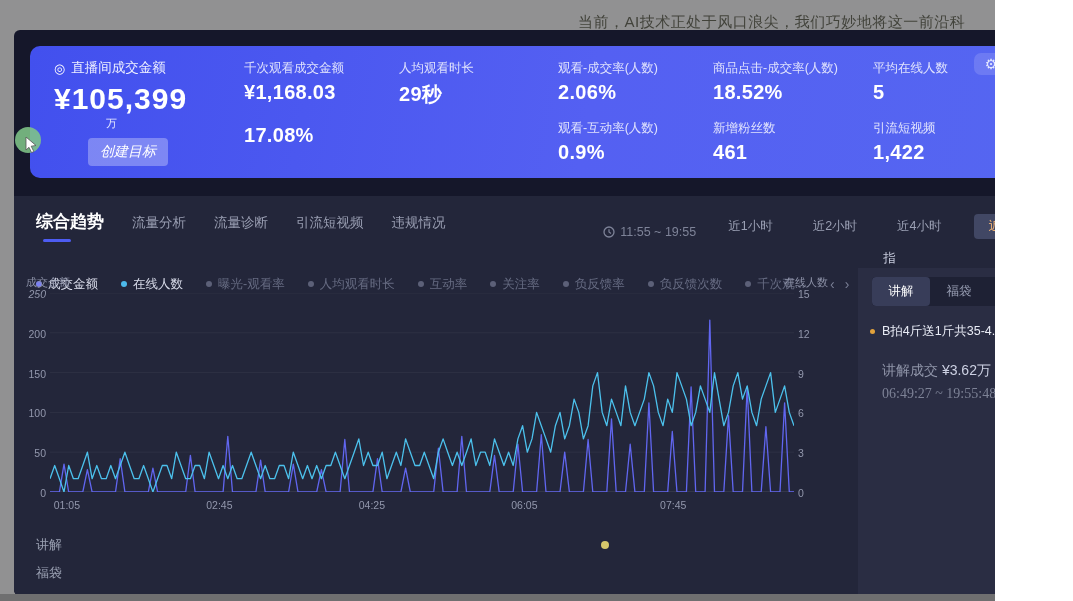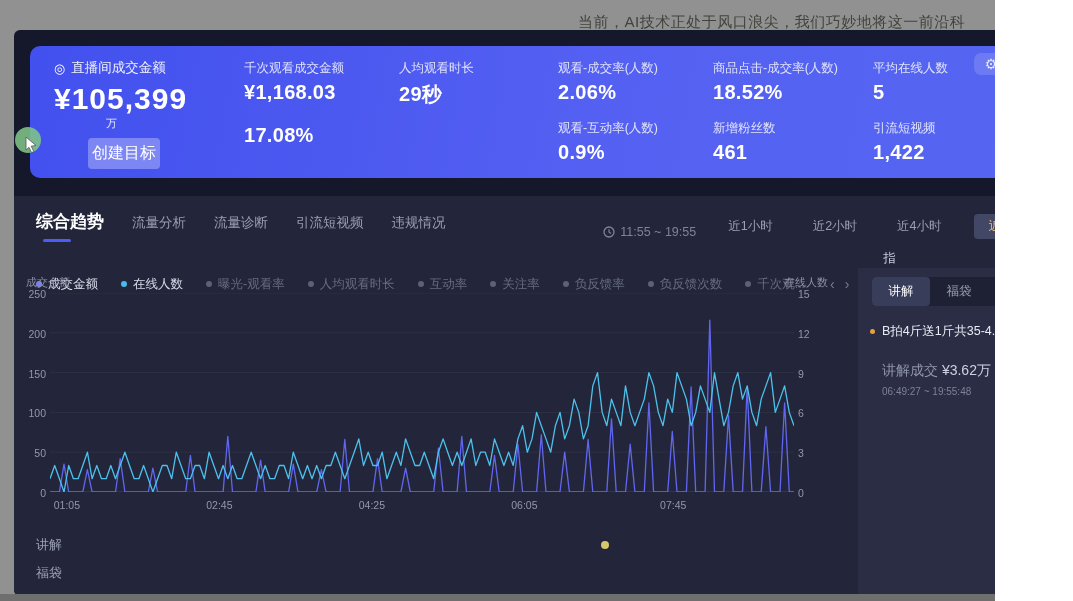--- a/index.html
+++ b/index.html
@@ -11,21 +11,21 @@
   .dashboard { position:absolute; left:14px; top:30px; width:1046px; height:566px; background:#15172a; border-radius:6px; }
 
   
   .kpi { position:absolute; left:16px; top:16px; width:1014px; height:132px; border-radius:10px;
          background:linear-gradient(100deg,#4250ee 0%,#5460f2 55%,#5566f1 100%); }
   .kpi-main { position:absolute; left:24px; top:13px; width:190px; }
   .kpi-main-label { display:flex; align-items:center; gap:6px; font-size:13.5px; color:#eef0ff; }
   .kpi-main-value { margin-top:5px; font-size:30px; font-weight:bold; color:#fff; letter-spacing:1px; }
   .kpi-main-unit { margin-left:52px; font-size:11px; color:#e2e6ff; }
   .goal-btn { margin:7px 0 0 34px; background:rgba(255,255,255,.30); color:#fff; border:none;
-              border-radius:4px; font-size:16px; padding:5px 4px; font-family:inherit; cursor:pointer; }
+              border-radius:4px; font-size:14px; padding:5px 12px; font-family:inherit; cursor:pointer;font-style:italic; }
   .kpi-col { position:absolute; top:14px; width:152px; display:flex; flex-direction:column; gap:16px; }
   .kpi-col.c1{left:214px} .kpi-col.c2{left:369px} .kpi-col.c3{left:528px} .kpi-col.c4{left:683px} .kpi-col.c5{left:843px}
   .kpi-metric .lbl { font-size:12.5px; color:rgba(255,255,255,.82); white-space:nowrap; }
   .kpi-metric .val { margin-top:4px; font-size:20px; font-weight:bold; color:#fff; letter-spacing:.3px; }
   .kpi-actions { position:absolute; top:7px; right:10px; display:flex; gap:14px; align-items:center;
                  background:rgba(255,255,255,.14); border-radius:7px; padding:3px 11px; color:#e4e8ff; font-size:14px; }
   .kpi-actions span { cursor:pointer; }
   .target-icon { font-size:13px; color:#fff; }
 
   
@@ -76,21 +76,21 @@
   .seg { margin:9px 14px 0 14px; display:flex; background:#1e2134; border-radius:4px; overflow:hidden; }
   .seg-btn { flex:1; text-align:center; font-size:12.5px; color:#9aa0b5; padding:6px 0; cursor:pointer; }
   .seg-btn.on { background:#383d59; color:#ffffff; border-radius:4px; }
   .product { position:relative; margin:17px 10px 0 16px; cursor:pointer; }
   .p-dot { position:absolute; left:-4px; top:6px; width:5px; height:5px; border-radius:50%; background:#e2a23c; }
   .p-title { margin-left:8px; width:118px; font-size:12.5px; color:#e9ecf6; white-space:nowrap; overflow:hidden; }
   .p-thumb { position:absolute; right:0; top:-2px; width:38px; height:38px; border-radius:4px;
              background:linear-gradient(135deg,#cf9265 15%,#b5713f 50%,#8f5227 100%); }
   .p-sub { margin:22px 0 0 8px; font-size:14px; color:#8f94a8; }
   .p-sub b { font-weight:normal; color:#cdd1e3; }
-  .p-time { margin:6px 0 0 8px; font-size:10px; color:#7d8296; }
+  .p-time { margin:6px 0 0 8px; font-size:14px; color:#7d8296;font-family:Liberation Serif, serif; }
 
   
   .cursor-halo { position:absolute; left:15px; top:127px; width:26px; height:26px; border-radius:50%;
                  background:rgba(128,197,136,.88); }
   .cursor-halo svg { position:absolute; left:10px; top:10px; }
 </style>
 </head>
 <body>
 
 <div class="stage">
@@ -236,21 +236,21 @@
 
       <div class="axis-title l">成交金额</div>
       <div class="axis-title r">在线人数</div>
 
       <div class="left-ticks" id="left-ticks">
           <div class="ytick" style="top: 100%;">0</div>
           <div class="ytick" style="top: 80%;">50</div>
           <div class="ytick" style="top: 60%;">100</div>
           <div class="ytick" style="top: 40%;">150</div>
           <div class="ytick" style="top: 20%;">200</div>
-          <div class="ytick" style="top: 0%;">250</div>
+          <div class="ytick" style="top: 0%; font-style: italic;">250</div>
         </div>
       <div class="plot">
         <svg id="chart-svg" preserveAspectRatio="none" viewBox="0 0 744 199">
             <line x1="0" x2="744" y1="199" y2="199" stroke="rgba(255,255,255,0.16)"></line>
             <line x1="0" x2="744" y1="159.2" y2="159.2" stroke="rgba(255,255,255,0.05)"></line>
             <line x1="0" x2="744" y1="119.39999999999999" y2="119.39999999999999" stroke="rgba(255,255,255,0.05)"></line>
             <line x1="0" x2="744" y1="79.60000000000001" y2="79.60000000000001" stroke="rgba(255,255,255,0.05)"></line>
             <line x1="0" x2="744" y1="39.79999999999998" y2="39.79999999999998" stroke="rgba(255,255,255,0.05)"></line>
             <line x1="0" x2="744" y1="0" y2="0" stroke="rgba(255,255,255,0.05)"></line>
             <polyline points="0.0,199.0 4.7,199.0 9.4,199.0 14.0,171.1 18.7,199.0 23.4,199.0 28.1,199.0 32.8,199.0 37.4,176.7 42.1,199.0 46.8,199.0 51.5,199.0 56.2,199.0 60.8,199.0 65.5,199.0 70.2,165.6 74.9,199.0 79.5,199.0 84.2,199.0 88.9,199.0 93.6,199.0 98.3,199.0 102.9,175.1 107.6,199.0 112.3,199.0 117.0,199.0 121.7,199.0 126.3,199.0 131.0,199.0 135.7,199.0 140.4,162.4 145.1,199.0 149.7,199.0 154.4,199.0 159.1,199.0 163.8,199.0 168.5,199.0 173.1,199.0 177.8,143.3 182.5,199.0 187.2,199.0 191.8,199.0 196.5,199.0 201.2,199.0 205.9,199.0 210.6,167.2 215.2,199.0 219.9,199.0 224.6,199.0 229.3,199.0 234.0,199.0 238.6,199.0 243.3,171.1 248.0,199.0 252.7,199.0 257.4,199.0 262.0,199.0 266.7,199.0 271.4,176.7 276.1,199.0 280.8,199.0 285.4,199.0 290.1,199.0 294.8,146.5 299.5,199.0 304.2,199.0 308.8,199.0 313.5,199.0 318.2,199.0 322.9,199.0 327.5,165.6 332.2,199.0 336.9,199.0 341.6,199.0 346.3,199.0 350.9,199.0 355.6,175.1 360.3,199.0 365.0,199.0 369.7,199.0 374.3,199.0 379.0,199.0 383.7,199.0 388.4,155.2 393.1,199.0 397.7,199.0 402.4,199.0 407.1,199.0 411.8,143.3 416.5,199.0 421.1,199.0 425.8,199.0 430.5,199.0 435.2,199.0 439.8,199.0 444.5,162.4 449.2,199.0 453.9,199.0 458.6,199.0 463.2,199.0 467.9,151.2 472.6,199.0 477.3,199.0 482.0,199.0 486.6,199.0 491.3,141.7 496.0,199.0 500.7,199.0 505.4,199.0 510.0,199.0 514.7,159.2 519.4,199.0 524.1,199.0 528.8,199.0 533.4,199.0 538.1,146.5 542.8,199.0 547.5,199.0 552.2,199.0 556.8,199.0 561.5,125.8 566.2,199.0 570.9,199.0 575.5,199.0 580.2,151.2 584.9,199.0 589.6,199.0 594.3,199.0 598.9,109.8 603.6,199.0 608.3,199.0 613.0,199.0 617.7,199.0 622.3,138.5 627.0,199.0 631.7,199.0 636.4,199.0 641.1,93.9 645.7,199.0 650.4,199.0 655.1,199.0 659.8,27.1 664.5,199.0 669.1,199.0 673.8,199.0 678.5,122.6 683.2,199.0 687.8,199.0 692.5,199.0 697.2,93.9 701.9,199.0 706.6,199.0 711.2,199.0 715.9,133.7 720.6,199.0 725.3,199.0 730.0,199.0 734.6,109.8 739.3,199.0 744.0,199.0" fill="none" stroke="#6166f0" stroke-width="1.3" stroke-linejoin="round"></polyline>

